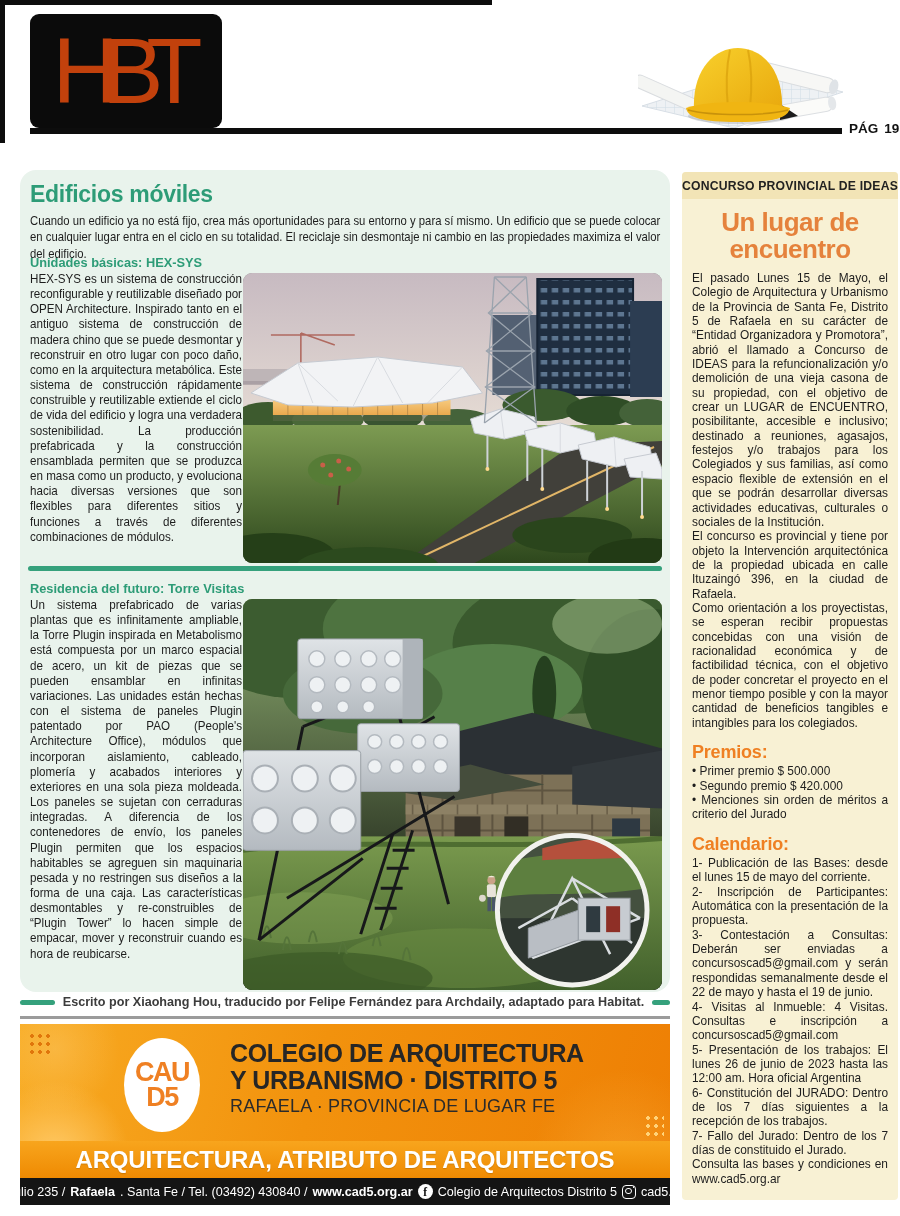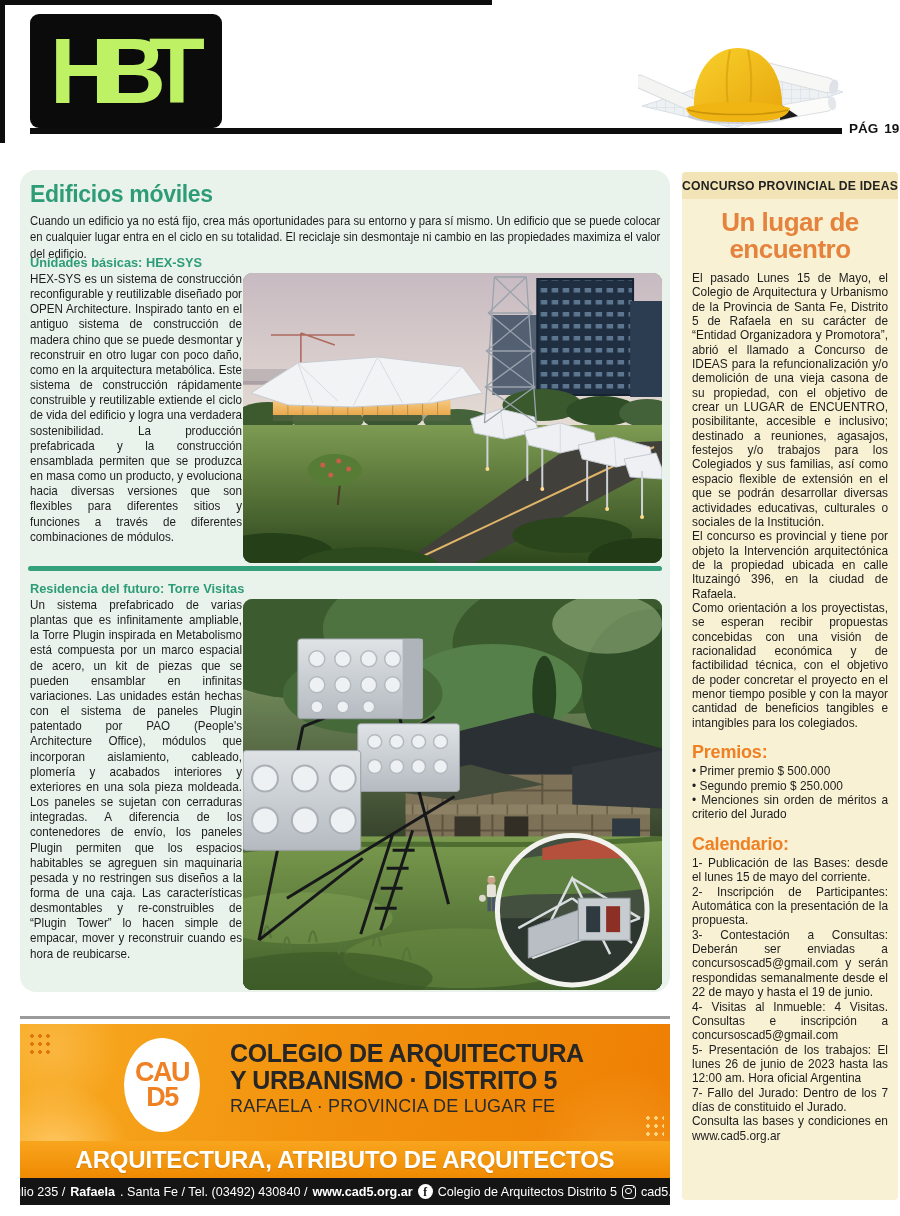--- a/index.html
+++ b/index.html
@@ -5,21 +5,21 @@
   html,body{margin:0;padding:0;background:#ffffff;}
   .page{position:relative;width:900px;height:1216px;background:#ffffff;overflow:hidden;
         font-family:"Liberation Sans",sans-serif;color:#1f1f1f;}
   .abs{position:absolute;}
 
   
   .frame-top{left:0;top:0;width:492px;height:5px;background:#0d0d0d;}
   .frame-left{left:0;top:0;width:5px;height:143px;background:#0d0d0d;}
   .logo-box{left:30px;top:14px;width:192px;height:114px;background:#0b0b0b;border-radius:9px;
             display:flex;align-items:center;justify-content:center;}
-  .logo-text{color:#bef264;font-weight:700;font-size:92px;letter-spacing:-17px;line-height:92px;
+  .logo-text{color:#c2410c;font-weight:400;font-size:92px;letter-spacing:-17px;line-height:92px;
              padding-right:14px;font-family:"Liberation Sans",sans-serif;}
   .date-line{left:244px;top:80px;white-space:nowrap;}
   .date-city{font-size:14px;letter-spacing:.5px;color:#2a2a2a;}
   .date-rest{font-size:17px;font-weight:700;color:#111;margin-left:4px;}
   .header-rule{left:30px;top:128px;width:812px;height:6px;background:#0d0d0d;}
   .page-num{left:843px;top:121px;width:52px;text-align:right;font-weight:800;font-size:13.5px;color:#111;}
   .page-num span{margin-left:6px;}
   .helmet-wrap{left:638px;top:26px;width:205px;height:102px;}
 
   
@@ -344,20 +344,25 @@
         </g>
         <rect x="336" y="300" width="52" height="42" fill="#c7ccd1" stroke="#9aa0a6"></rect>
         <rect x="344" y="308" width="14" height="26" fill="#2f3a40"></rect>
         <rect x="364" y="308" width="14" height="26" fill="#8e2f26"></rect>
         <path d="M286,330 L336,312 L336,342 L286,360 Z" fill="#b9bec4" stroke="#9aa0a6"></path>
       </g>
       <circle cx="330" cy="312" r="75" fill="none" stroke="#f2f2ee" stroke-width="5"></circle>
     </svg>
   </div>
 
+  <div class="abs byline-row">
+    <span class="byline-rule l"></span>
+    <span class="byline-text">Escrito por Xiaohang Hou, traducido por Felipe Fernández para Archdaily, adaptado para Habitat.</span>
+    <span class="byline-rule r"></span>
+  </div>
   <div class="abs gray-rule"></div>
 
   <div class="abs banner">
     <span class="blob blob1"></span>
     <span class="blob blob2"></span>
     <span class="blob blob3"></span>
     <span class="dots dots-tl"></span>
     <span class="dots dots-br"></span>
 
     <div class="caud5-circle">
@@ -393,28 +398,29 @@
     </div>
     <div class="rc-inner">
       <div class="rc-title">Un lugar de encuentro</div>
       <div class="rc-text">
         <p>El pasado Lunes 15 de Mayo, el Colegio de Arquitectura y Urbanismo de la Provincia de Santa Fe, Distrito 5 de Rafaela en su carácter de “Entidad Organizadora y Promotora”, abrió el llamado a Concurso de IDEAS para la refuncionalización y/o demolición de una vieja casona de su propiedad, con el objetivo de crear un LUGAR de ENCUENTRO, posibilitante, accesible e inclusivo; destinado a reuniones, agasajos, festejos y/o trabajos para los Colegiados y sus familias, así como espacio flexible de extensión en el que se podrán desarrollar diversas actividades educativas, culturales o sociales de la Institución.</p>
         <p>El concurso es provincial y tiene por objeto la Intervención arquitectónica de la propiedad ubicada en calle Ituzaingó 396, en la ciudad de Rafaela.</p>
         <p>Como orientación a los proyectistas, se esperan recibir propuestas concebidas con una visión de racionalidad económica y de factibilidad técnica, con el objetivo de poder concretar el proyecto en el menor tiempo posible y con la mayor cantidad de beneficios tangibles e intangibles para los colegiados.</p>
 
         <div class="rc-head">Premios:</div>
         <p>• Primer premio $ 500.000</p>
-        <p>• Segundo premio $ 250.000</p>
+        <p>• Segundo premio $ 420.000</p>
         <p>• Menciones sin orden de méritos a criterio del Jurado</p>
 
         <div class="rc-head">Calendario:</div>
         <p>1- Publicación de las Bases: desde el lunes 15 de mayo del corriente.</p>
         <p>2- Inscripción de Participantes: Automática con la presentación de la propuesta.</p>
         <p>3- Contestación a Consultas: Deberán ser enviadas a concursoscad5@gmail.com y serán respondidas semanalmente desde el 22 de mayo y hasta el 19 de junio.</p>
         <p>4- Visitas al Inmueble: 4 Visitas. Consultas e inscripción a concursoscad5@gmail.com</p>
         <p>5- Presentación de los trabajos: El lunes 26 de junio de 2023 hasta las 12:00 am. Hora oficial Argentina</p>
+        <p>6- Constitución del JURADO: Dentro de los 7 días siguientes a la recepción de los trabajos.</p>
         <p>7- Fallo del Jurado: Dentro de los 7 días de constituido el Jurado.</p>
         <p>Consulta las bases y condiciones en www.cad5.org.ar</p>
       </div>
     </div>
   </div>
 
 </div>
 
 </body></html>

